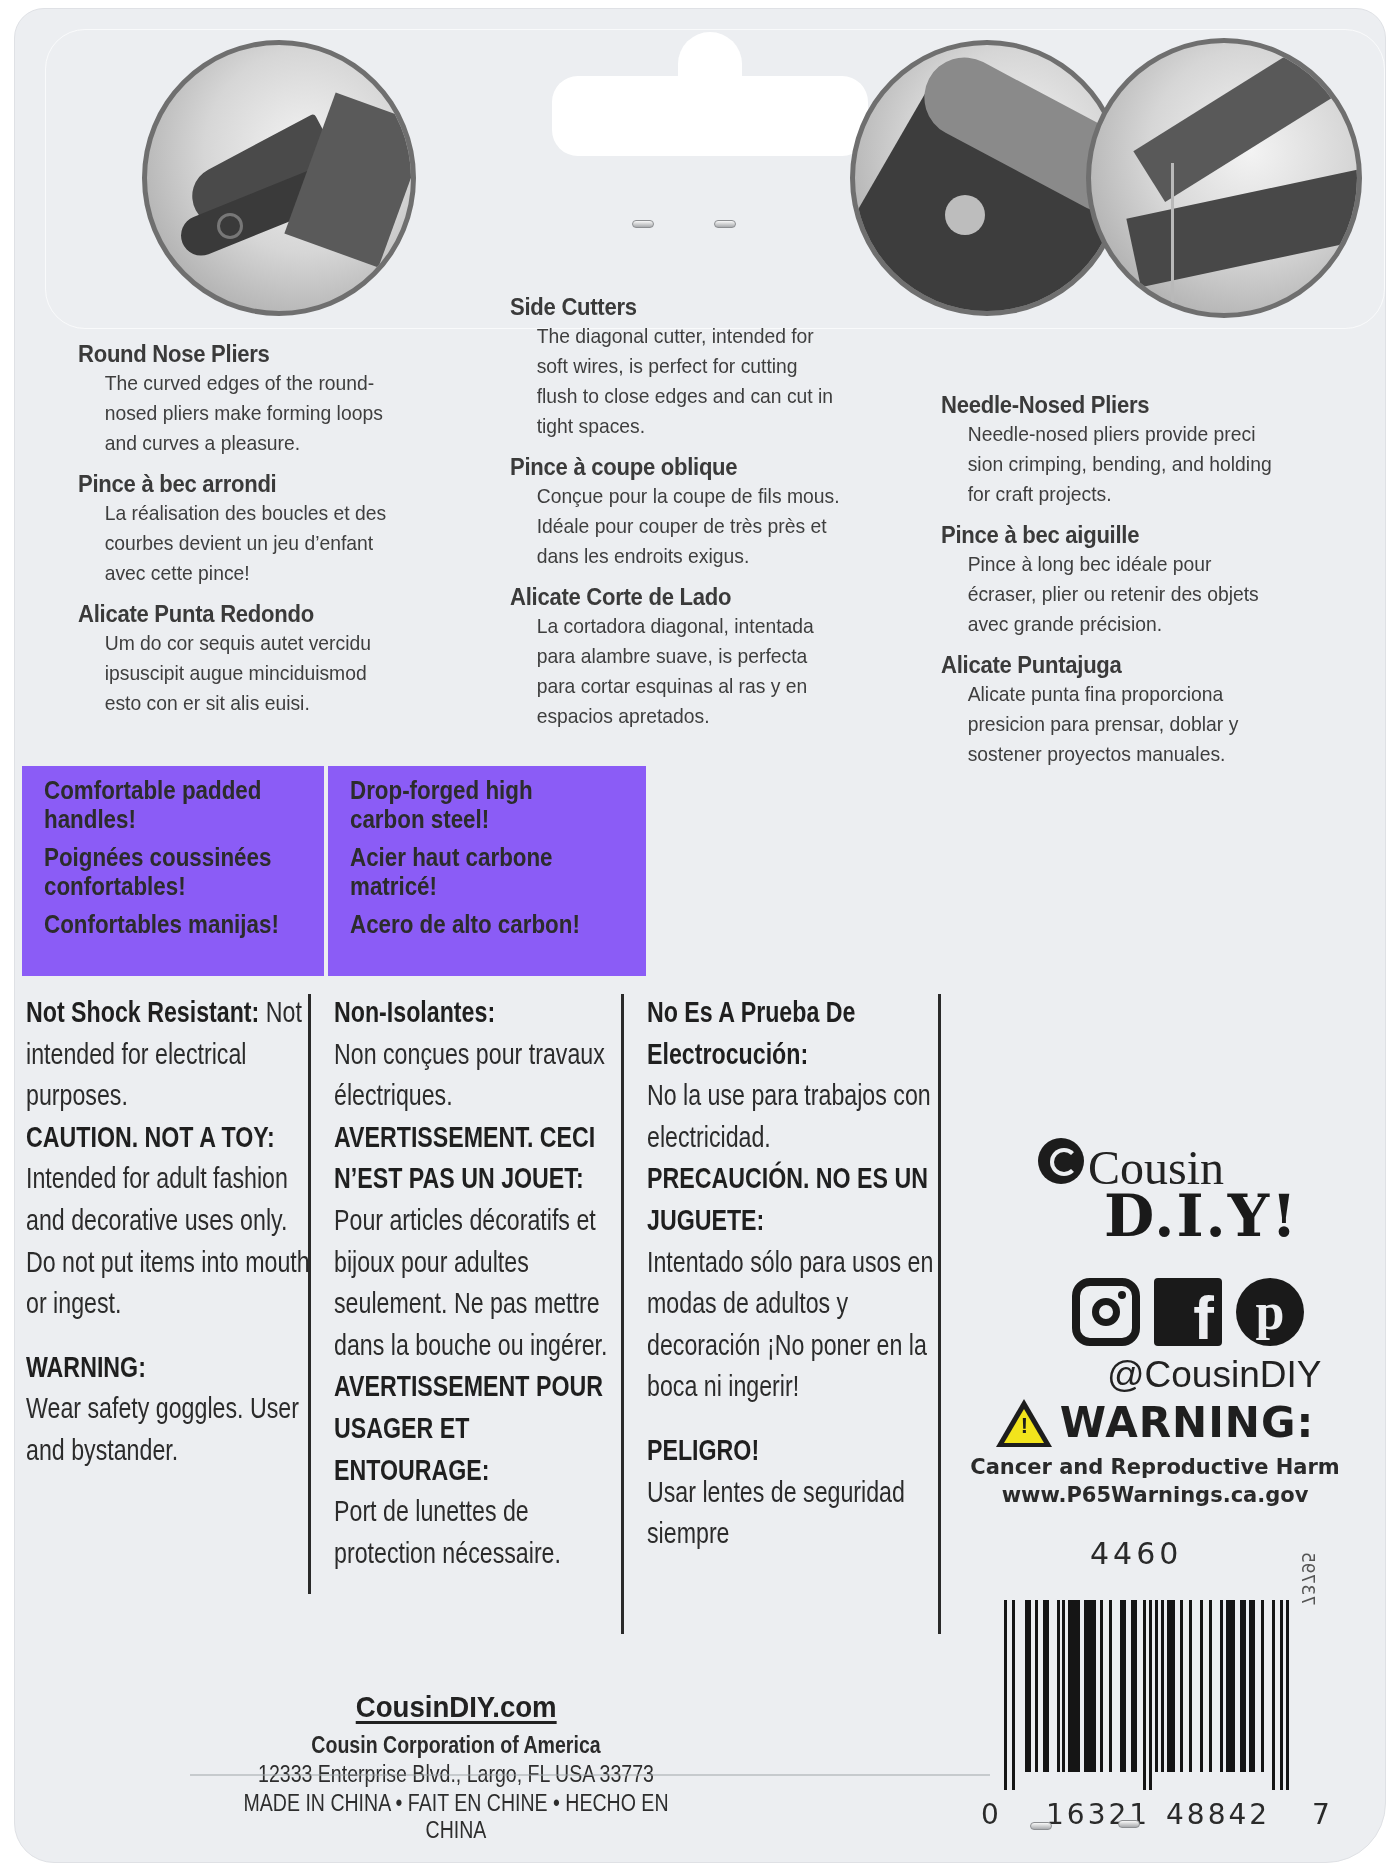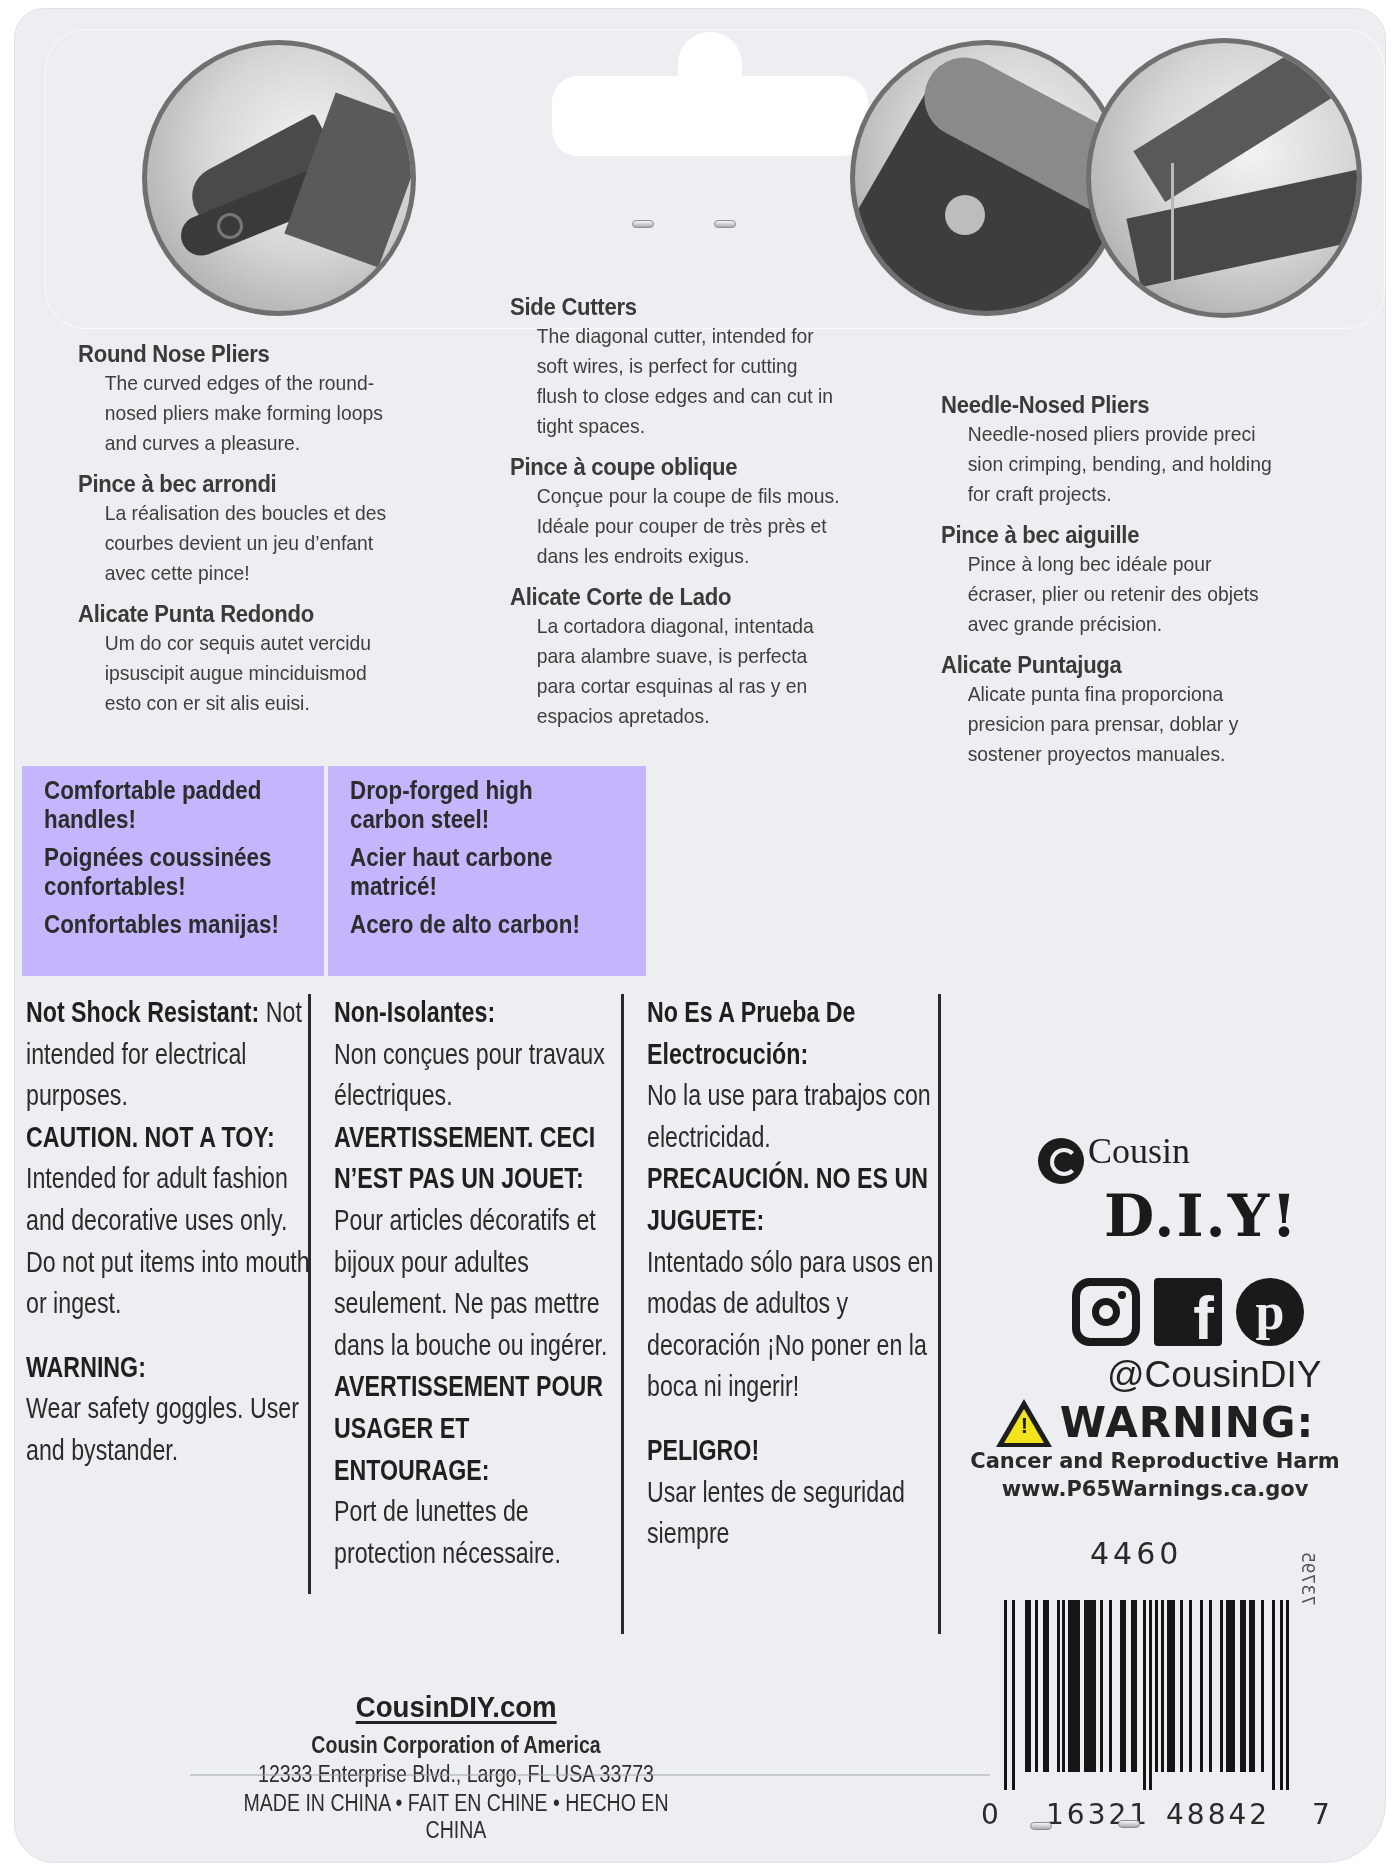--- a/index.html
+++ b/index.html
@@ -43,21 +43,21 @@
   .tool-col h3 { font-family: "Liberation Sans", sans-serif; font-weight: bold; font-size: 24px;
     color: #3a3a3a; letter-spacing: -0.3px; line-height: 28px; transform: scaleX(0.92); transform-origin: left; }
   .tool-col p { font-size: 21px; line-height: 30px; color: #3e3e3e; padding-left: 29px;
     transform: scaleX(0.92); transform-origin: left; white-space: pre-line; margin-bottom: 12px; }
   .c1 { left: 78px; top: 340px; }
   .c2 { left: 510px; top: 293px; }
   .c3 { left: 941px; top: 345px; margin-top: 46px; }
 
   
   .band { position: absolute; left: 22px; top: 766px; width: 1306px; height: 210px; display: flex; gap: 4px; }
-  .band-cell { flex: 1; background: #c4b5fd; padding: 10px 0 0 22px; }
+  .band-cell { flex: 1; background: #8b5cf6; padding: 10px 0 0 22px; }
   .band-cell:nth-child(1) { flex: 0 0 302px; }
   .band-cell:nth-child(2) { flex: 0 0 318px; }
   .band-cell:nth-child(3) { flex: 0 0 318px; }
   .band-cell:nth-child(4) { flex: 0 0 356px; }
   .band-cell div { font-weight: bold; font-size: 26px; line-height: 29px; color: #2c2c2c;
     margin-bottom: 9px; transform: scaleX(0.86); transform-origin: left; white-space: pre-line; }
 
   
   .warn { position: absolute; top: 992px; width: 300px; font-size: 29px; line-height: 41.6px;
     color: #2b2b2b; }
@@ -66,22 +66,22 @@
   .warn .gap { height: 22px; }
   .w1 { left: 26px; } .w2 { left: 334px; } .w3 { left: 647px; }
   .vrule { position: absolute; top: 994px; width: 3px; background: #2a2a2a; }
 
   
   .brand { position: absolute; left: 1000px; top: 1120px; width: 360px; text-align: left; }
   .swirl { position: absolute; left: 38px; top: 18px; width: 46px; height: 46px; border-radius: 50%;
     background: #1c1c1c; }
   .swirl::after { content: ""; position: absolute; left: 12px; top: 10px; width: 20px; height: 20px;
     border: 4px solid #eceef1; border-radius: 50%; border-right-color: transparent; }
-  .cousin { position: absolute; left: 88px; top: 10px; font-family: "Liberation Serif", serif;
-    font-size: 36px; color: #222; }
+  .cousin { position: absolute; left: 88px; top: 20px; font-family: "Liberation Serif", serif;
+    font-size: 48px; color: #222; }
   .diy { position: absolute; left: 104px; top: 62px; font-family: "DejaVu Serif", serif; font-weight: bold;
     font-size: 58px; letter-spacing: 2px; color: #1a1a1a; }
   .social { position: absolute; left: 72px; top: 158px; display: flex; gap: 14px; }
   .social .ic { width: 68px; height: 68px; position: relative; }
   .ig { border: 8px solid #1a1a1a; border-radius: 18px; }
   .ig::before { content: ""; position: absolute; left: 12px; top: 12px; width: 28px; height: 28px;
     border: 7px solid #1a1a1a; border-radius: 50%; box-sizing: border-box; }
   .ig::after { content: ""; position: absolute; right: 6px; top: 5px; width: 8px; height: 8px;
     background: #1a1a1a; border-radius: 50%; }
   .fb { background: #1a1a1a; border-radius: 4px; color: #eceef1; font-weight: bold; font-size: 62px;
@@ -91,21 +91,21 @@
   .handle { position: absolute; left: 72px; top: 234px; font-size: 37px; color: #222; font-family: "Liberation Sans", sans-serif; margin-left: 35px; }
 
   .p65 { position: absolute; left: 950px; top: 1398px; width: 410px; text-align: center; }
   .p65-head { display: flex; align-items: center; justify-content: center; gap: 8px; }
   .tri { width: 0; height: 0; border-left: 28px solid transparent; border-right: 28px solid transparent;
     border-bottom: 48px solid #1d1d1d; position: relative; }
   .tri::after { content: ""; position: absolute; left: -20px; top: 10px; border-left: 20px solid transparent;
     border-right: 20px solid transparent; border-bottom: 34px solid #f2e41c; }
   .tri span { position: absolute; left: -3px; top: 14px; font-weight: bold; font-size: 22px; color: #1d1d1d; z-index: 2; line-height: 26px; }
   .p65-title { font-family: "DejaVu Sans", sans-serif; font-weight: bold; font-size: 42px; color: #1f1f1f; letter-spacing: 1px; }
-  .p65-line1 { font-family: "DejaVu Sans", sans-serif; font-weight: bold; font-size: 21px; color: #2a2a2a; margin-top: 2px; }
+  .p65-line1 { font-family: "DejaVu Sans", sans-serif; font-weight: bold; font-size: 21px; color: #2a2a2a; margin-top: 8px; }
   .p65-line2 { font-family: "DejaVu Sans", sans-serif; font-weight: bold; font-size: 21px; color: #2a2a2a; margin-top: 4px; }
   .code { position: absolute; left: 1090px; top: 1536px; font-family: "DejaVu Sans", sans-serif; font-size: 30px;
     letter-spacing: 4px; color: #2a2a2a; }
 
   
   .barcode { position: absolute; left: 1004px; top: 1600px; height: 210px; width: 300px; }
   .bars { position: absolute; left: 0; top: 0; height: 180px; width: 300px; display: flex; align-items: flex-start; }
   .bars i { display: block; background: #151515; height: 172px; }
   .bars i.g { height: 190px; }
   .bars i.s { background: transparent; }

